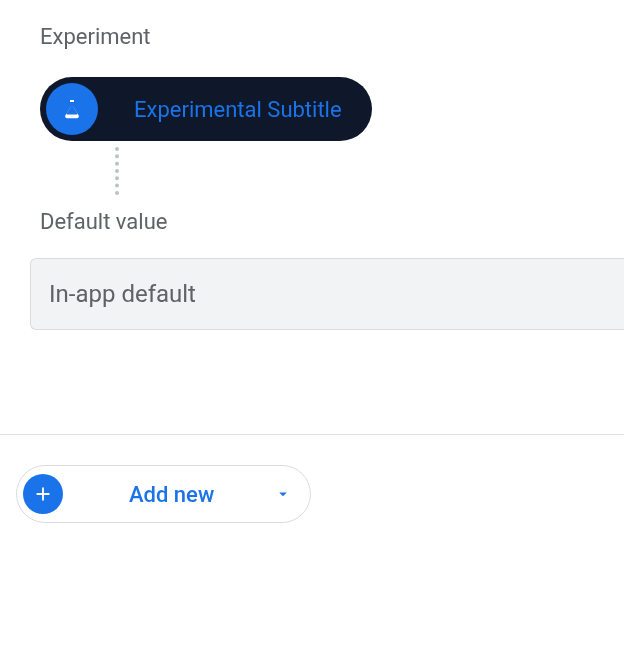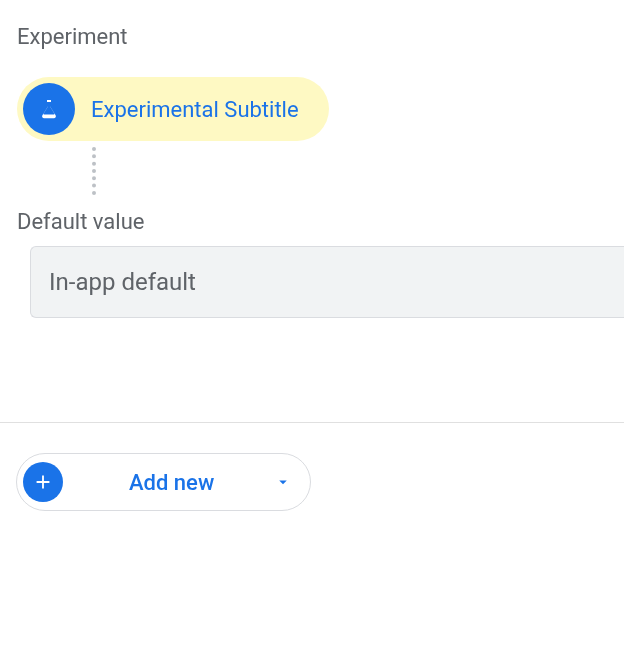--- a/index.html
+++ b/index.html
@@ -4,36 +4,37 @@
 <style>
   * { box-sizing: border-box; margin: 0; padding: 0; }
   html, body { width: 624px; height: 656px; }
   body {
     font-family: Roboto, "Helvetica Neue", Arial, sans-serif;
     background: #fff;
     color: #202124;
     position: relative;
   }
   .section {
-    padding: 24px 30px 0 17px;
+    padding: 24px 30px 0 40px;
   }
   .label {
     font-size: 22px;
     color: #5f6368;
     margin-bottom: 28px;
     letter-spacing: 0px;
   }
   .chip {
     display: inline-flex;
     align-items: center;
-    background: #fef9c3;
+    background: #0f172a;
     border-radius: 9999px;
     height: 64px;
     padding: 0 30px 0 0;
     cursor: pointer;
+    gap: 20px;
   }
   .chip-icon-wrap {
     width: 52px;
     height: 52px;
     background: #1a73e8;
     border-radius: 50%;
     display: flex;
     align-items: center;
     justify-content: center;
     margin: 6px 16px 6px 6px;
@@ -48,21 +49,21 @@
     margin-left: 75px;
     width: 0;
     height: 48px;
     border-left: 4px dotted #bdc1c6;
     margin-top: 6px;
     margin-bottom: 14px;
   }
   .default-label {
     font-size: 22px;
     color: #5f6368;
-    margin-bottom: 12px;
+    margin-bottom: 24px;
   }
   .default-input-wrap {
     padding: 0 0 0 0;
   }
   .default-input {
     width: calc(100% + 0px);
     height: 72px;
     background: #f1f3f4;
     border: 1px solid #dadce0;
     border-right: none;

